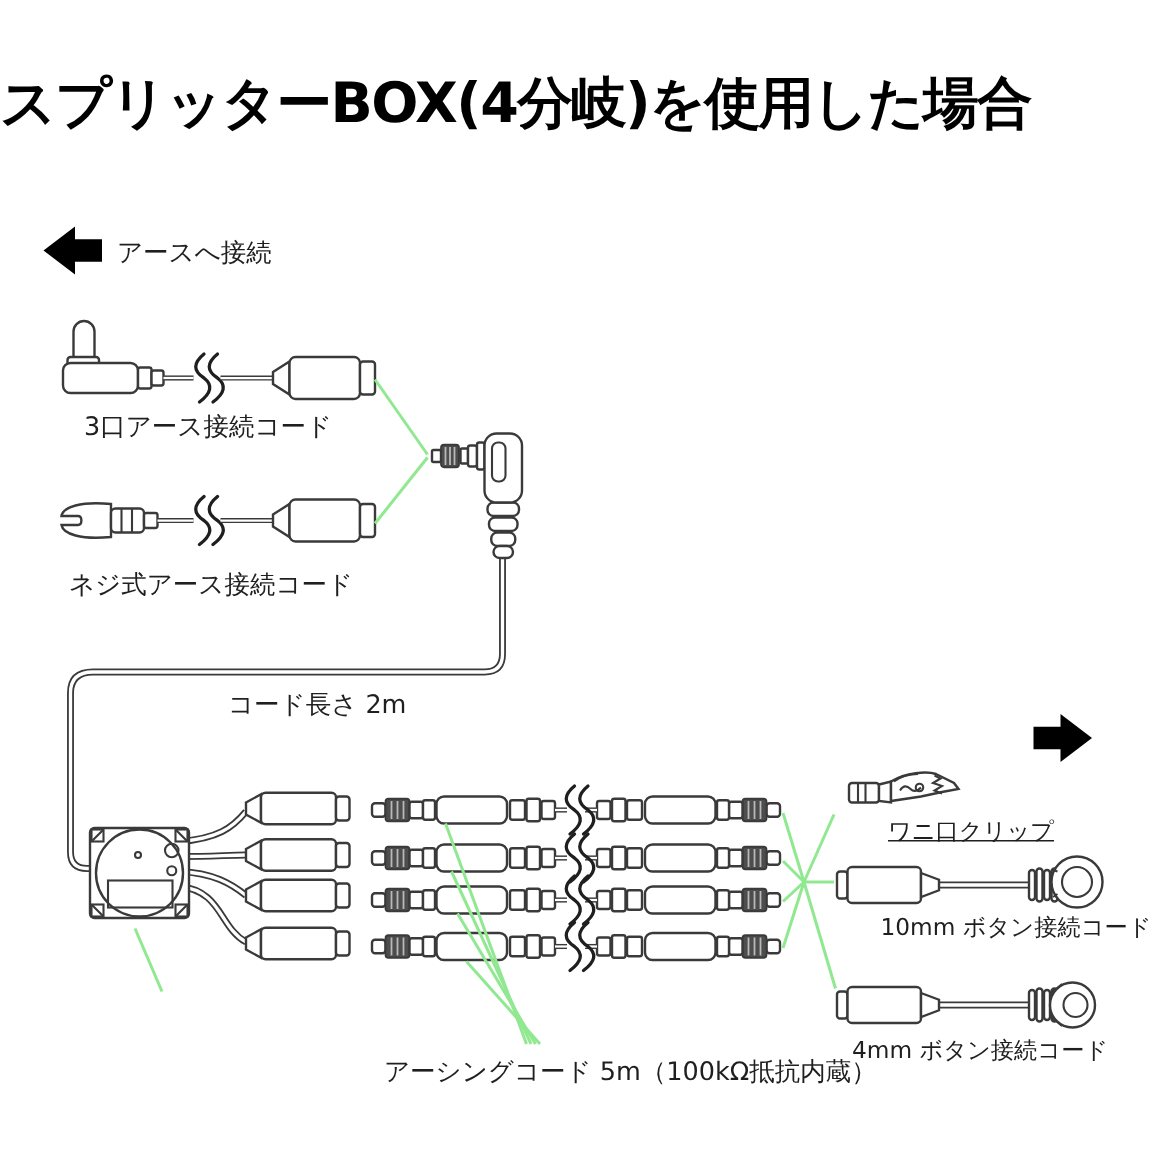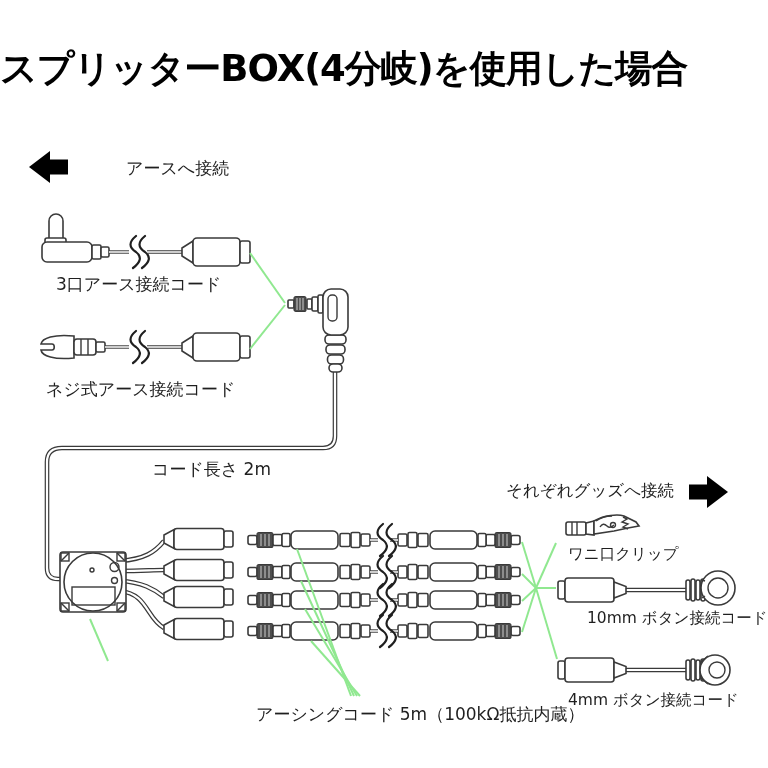--- a/index.html
+++ b/index.html
@@ -213,22 +213,21 @@
       <line class="green" x1="536" y1="588" x2="556" y2="543"></line>
       <line class="green" x1="536" y1="588" x2="556" y2="588"></line>
       <line class="green" x1="536" y1="588" x2="557" y2="659"></line>
     </g>
 
     <polygon class="blk" points="68,159.5 68,174.5 50,174.5 50,183 29,167 50,151 50,159.5"></polygon>
     <polygon class="blk" points="689,484.5 689,499.5 707,499.5 707,508 728,492 707,476 707,484.5"></polygon>
   </svg>
 
   <div class="abs title">スプリッターBOX(4分岐)を使用した場合</div>
-  <div class="abs lbl" style="top:157px;left:78px;margin-left:48px;">アースへ接続</div>
+  <div class="abs lbl" style="top:157px;left:78px;">アースへ接続</div>
   <div class="abs lbl" style="top:273px;left:56px;">3口アース接続コード</div>
   <div class="abs lbl" style="top:378px;left:46px;">ネジ式アース接続コード</div>
   <div class="abs lbl" style="top:458px;left:152px;">コード長さ 2m</div>
-  <div class="abs lbl" style="top:480px;left:506px;font-size:16.5px;">それぞれグッズへ接続</div>
-  <div class="abs lbl-s" style="top:544px;left:568px;">ワニ口クリップ</div>
+  <div class="abs lbl-s" style="top:544px;left:592px;text-decoration:underline;">ワニ口クリップ</div>
   <div class="abs lbl-s" style="top:608px;left:587px;">10mm ボタン接続コード</div>
   <div class="abs lbl-s" style="top:690px;left:568px;">4mm ボタン接続コード</div>
   <div class="abs lbl" style="top:703px;left:256px;">アーシングコード 5m（100kΩ抵抗内蔵）</div>
 </div>
 
 </body></html>

